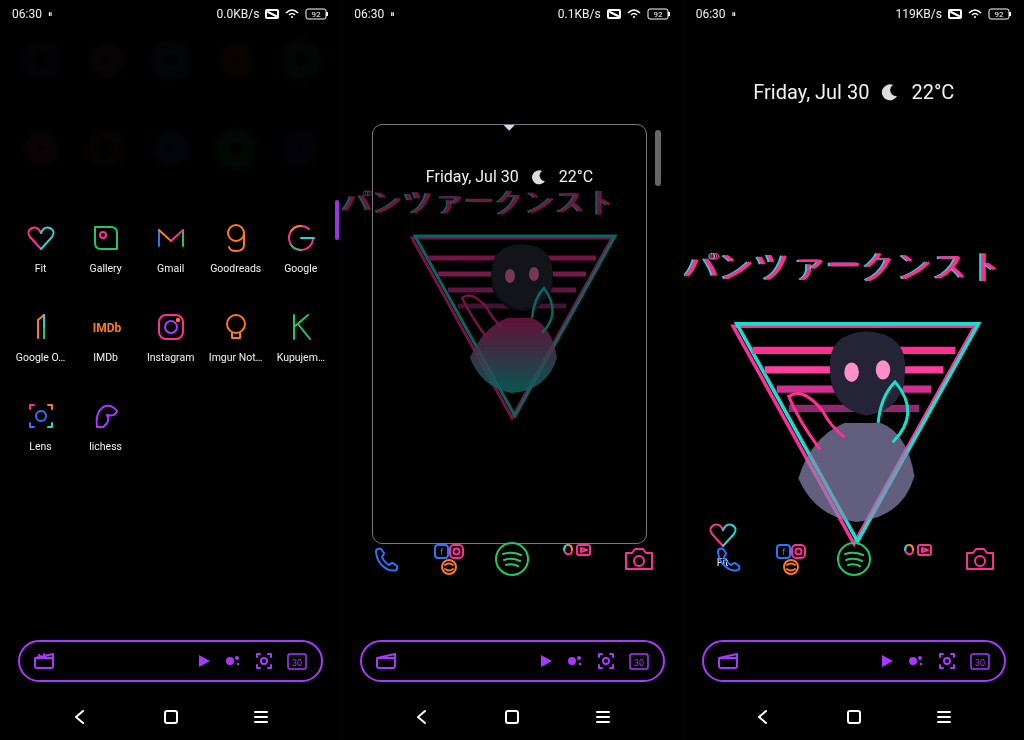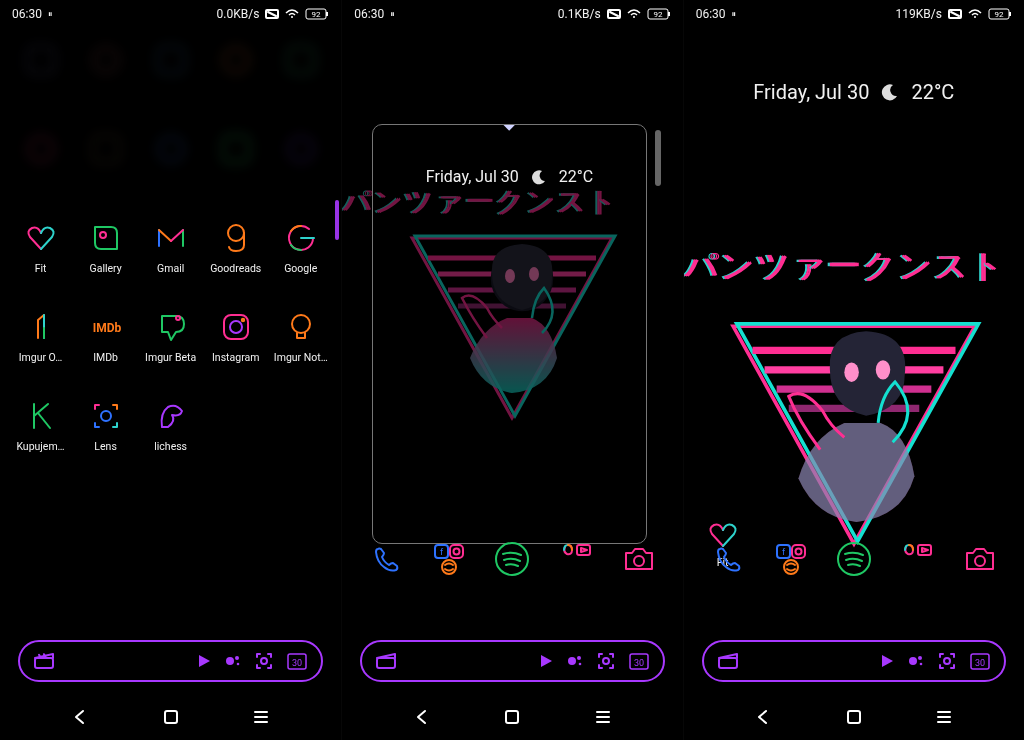--- a/index.html
+++ b/index.html
@@ -289,38 +289,29 @@
         <span class="lbl">Google</span>
       </div>
     <div class="app">
         <div class="ic">
           <svg class="neon" width="34" height="34">
             <path d="M14 28 V10 L20 5" stroke="var(--orange)"></path>
             <path d="M20 28 V5" stroke="var(--cyan)"></path>
             <path d="M20 18 V28" stroke="var(--green)"></path>
           </svg>
         </div>
-        <span class="lbl">Imgur O…</span>
+        <span class="lbl">Google O…</span>
       </div>
     <div class="app">
         <div class="ic">
           <svg width="38" height="24">
             <text x="19" y="17" text-anchor="middle" font-size="12" font-weight="700" fill="var(--orange)">IMDb</text>
           </svg>
         </div>
         <span class="lbl">IMDb</span>
-      </div>
-    <div class="app">
-        <div class="ic">
-          <svg class="neon" width="34" height="34">
-            <path d="M8 6 H22 Q30 6 30 14 Q30 22 22 22 L17 30 L14 22 H8 Z" stroke="var(--green)"></path>
-            <circle cx="24" cy="8" r="2" stroke="var(--magenta)"></circle>
-          </svg>
-        </div>
-        <span class="lbl">Imgur Beta</span>
       </div>
 
     <div class="app">
         <div class="ic">
           <svg class="neon" width="34" height="34">
             <rect x="5" y="5" width="24" height="24" rx="7" stroke="var(--magenta)"></rect>
             <circle cx="17" cy="17" r="6" stroke="var(--purple)"></circle>
             <circle cx="24" cy="10" r="1.2" stroke="var(--orange)"></circle>
           </svg>
         </div>

